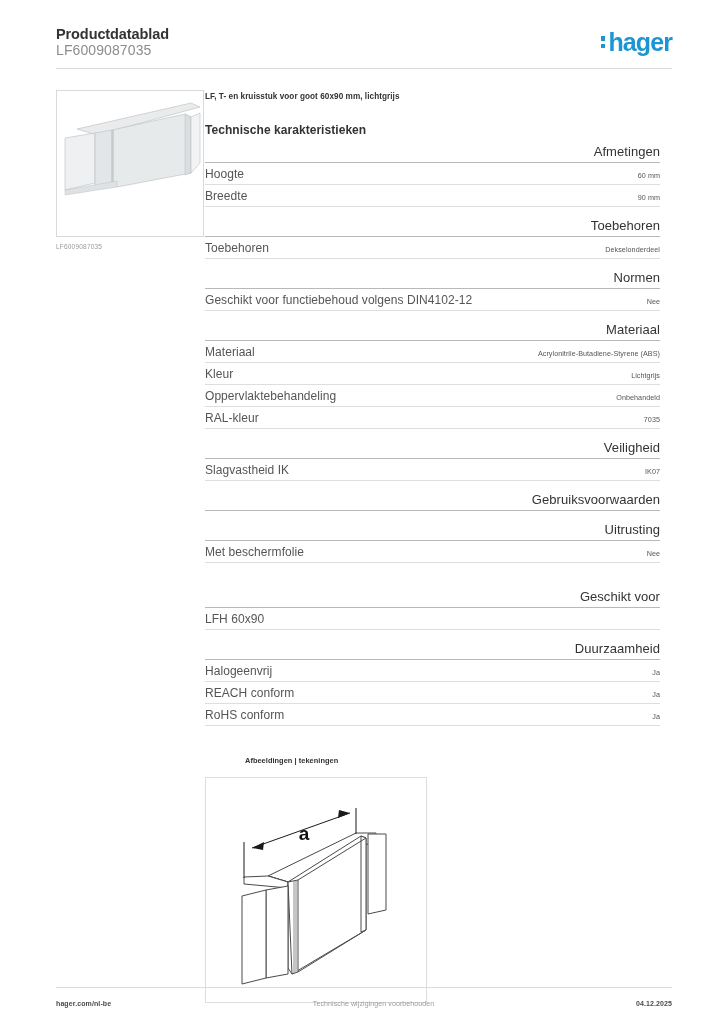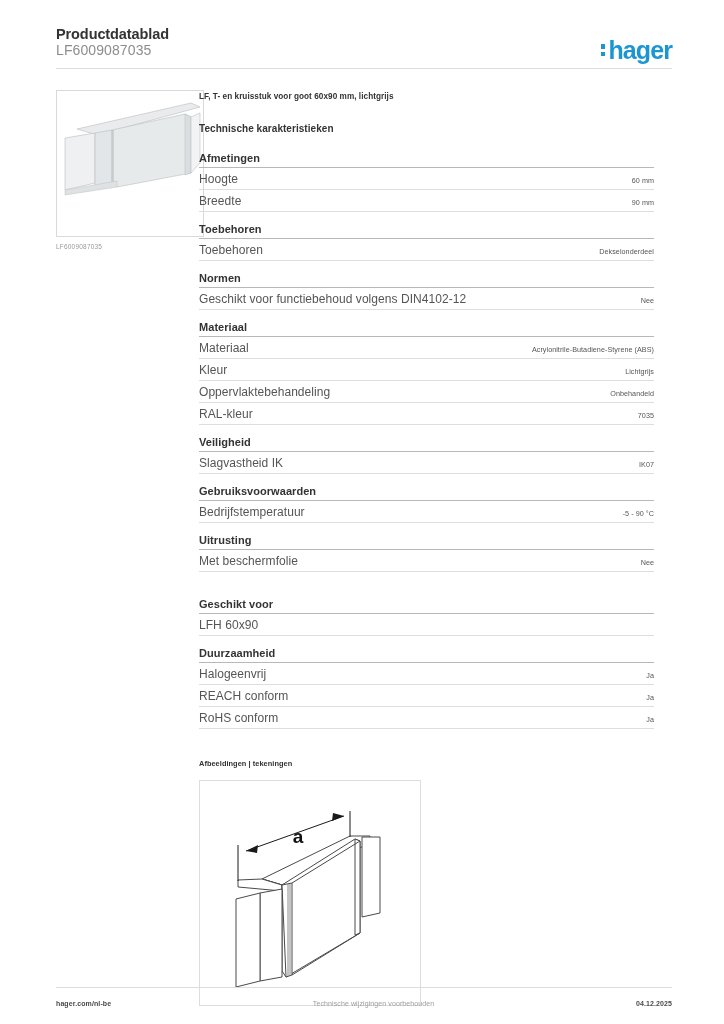--- a/index.html
+++ b/index.html
@@ -37,21 +37,21 @@
   .doc-ref {
     font-size: 14px;
     font-weight: normal;
     color: #8d8d8d;
     line-height: 17px;
     letter-spacing: 0.1px;
   }
   .logo {
     position: absolute;
     right: 0;
-    top: 12px;
+    top: 4px;
     display: flex;
     align-items: center;
     gap: 2px;
   }
   .logo-colon {
     display: inline-flex;
     flex-direction: column;
     gap: 3px;
     margin-right: 1px;
     padding-bottom: 1px;
@@ -97,49 +97,50 @@
   .product-caption {
     margin-top: 6px;
     font-size: 6.5px;
     color: #9a9a9a;
     letter-spacing: 0.2px;
   }
 
   
   .specs {
     position: absolute;
-    left: 199px;
+    left: 205px;
     top: 92px;
     width: 455px;
   }
   .product-name {
     font-size: 8.2px;
     font-weight: bold;
     color: #333333;
     letter-spacing: 0.05px;
     margin-bottom: 22px;
   }
   .specs-heading {
-    font-size: 10px;
+    font-size: 12px;
     font-weight: bold;
     color: #333333;
     letter-spacing: 0.05px;
-    margin-bottom: 18px;
+    margin-bottom: 7px;
   }
 
   .group { margin-bottom: 11px; }
   .group.group-gap { margin-top: 26px; }
 
   .group-title {
-    font-size: 11px;
-    font-weight: bold;
+    font-size: 13px;
+    font-weight: normal;
     color: #333333;
     letter-spacing: 0.05px;
     padding-bottom: 3px;
     border-bottom: 1px solid #b8b8b8;
+    text-align: right;
   }
   .row {
     display: flex;
     justify-content: space-between;
     align-items: baseline;
     border-bottom: 1px solid #dedede;
     padding: 3.5px 0 3.5px 0;
     min-height: 13px;
   }
   .row .label {
@@ -156,20 +157,21 @@
   }
 
   
   .drawings { margin-top: 30px; }
   .drawings-title {
     font-size: 7.4px;
     font-weight: bold;
     color: #333333;
     letter-spacing: 0.05px;
     margin-bottom: 12px;
+    margin-left: 40px;
   }
   .drawing-frame {
     width: 222px;
     height: 226px;
     border: 1px solid #dddddd;
     background: #ffffff;
     position: relative;
     overflow: hidden;
   }
   .drawing-frame svg { display: block; }
@@ -308,24 +310,20 @@
         </div>
         <div class="group">
           <div class="group-title">Veiligheid</div>
           <div class="row">
             <div class="label">Slagvastheid IK</div>
             <div class="value">IK07</div>
           </div>
         </div>
         <div class="group">
           <div class="group-title">Gebruiksvoorwaarden</div>
-          <div class="row">
-            <div class="label">Bedrijfstemperatuur</div>
-            <div class="value">-5 - 90 °C</div>
-          </div>
         </div>
         <div class="group">
           <div class="group-title">Uitrusting</div>
           <div class="row">
             <div class="label">Met beschermfolie</div>
             <div class="value">Nee</div>
           </div>
         </div>
         <div class="group group-gap">
           <div class="group-title">Geschikt voor</div>

